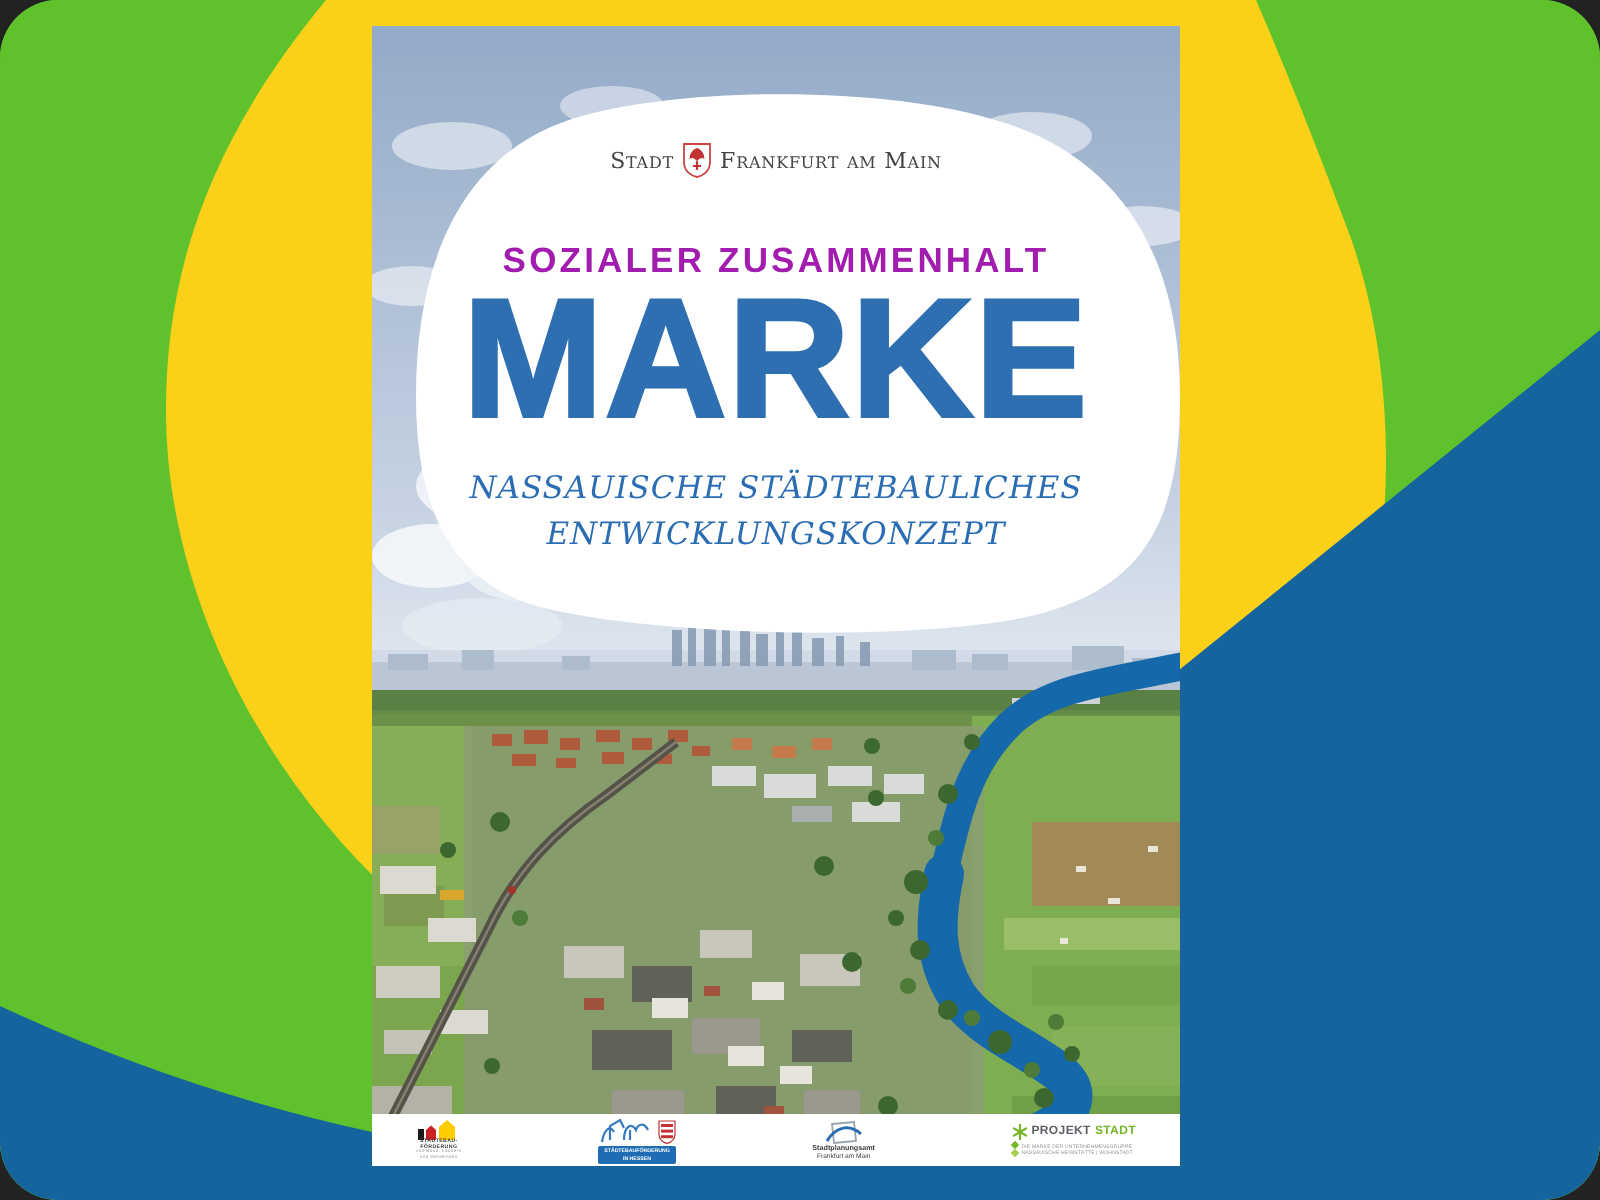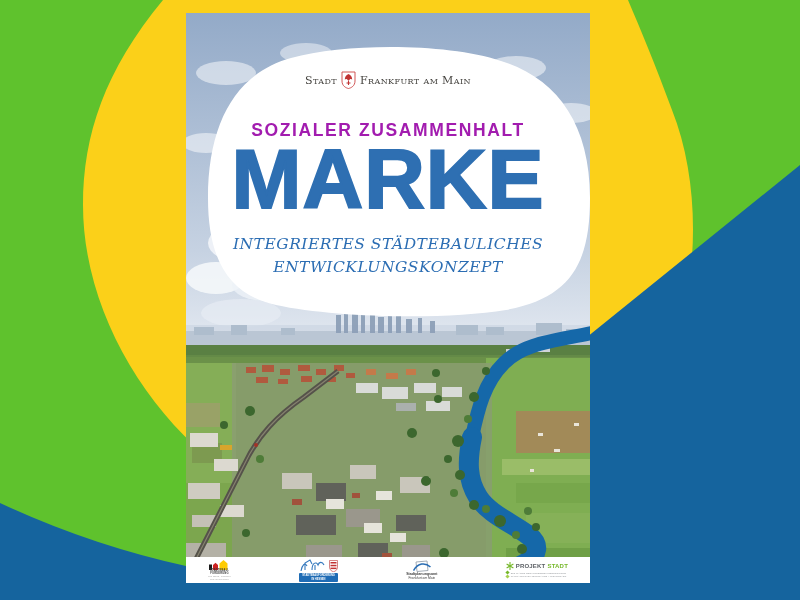--- a/index.html
+++ b/index.html
@@ -1,17 +1,17 @@
 <!DOCTYPE html>
 <html><head>
 <meta charset="utf-8">
 <style>
   html,body{margin:0;padding:0;background:#222;}
   .stage{position:relative;width:800px;height:600px;overflow:hidden;background:#5fc22d;
-         font-family:"Liberation Sans",sans-serif;}
+         font-family:"Liberation Sans",sans-serif;border-radius:29px;}
   .bg{position:absolute;left:0;top:0;}
   .cover{position:absolute;left:186px;top:13px;width:404px;height:570px;background:#fff;overflow:hidden;}
   .photo{position:absolute;left:0;top:0;}
   
   .citylogo{position:absolute;top:58px;left:0;width:100%;display:flex;align-items:center;
             justify-content:center;gap:4px;color:#45433f;
             font-family:"DejaVu Serif","Liberation Serif",serif;font-variant:small-caps;
             font-size:11px;letter-spacing:.4px;z-index:3;}
   .kicker{position:absolute;top:107px;left:0;width:100%;text-align:center;color:#a21caf;
           font-weight:bold;font-size:17.5px;letter-spacing:1.6px;z-index:3;}
@@ -251,21 +251,21 @@
       <svg width="15" height="18" viewBox="0 0 15 18">
         <path d="M1,1 H14 V10 C14,15 10,17 7.5,17.5 C5,17 1,15 1,10 Z" fill="#fff" stroke="#cc4444" stroke-width="0.9"></path>
         <path d="M7.5,3 C5,4 3.8,6 3.8,8.5 C5,7.6 6,7.8 7.5,9.6 C9,7.8 10,7.6 11.2,8.5 C11.2,6 10,4 7.5,3 Z" fill="#c03333"></path>
         <path d="M7.5,9.6 L7.5,14 M5.5,12 L9.5,12" stroke="#c03333" stroke-width="1.1" fill="none"></path>
       </svg>
       <span>Frankfurt am Main</span>
     </div>
     <div class="kicker">SOZIALER ZUSAMMENHALT</div>
     <div class="bigtitle">MARKE</div>
     <div class="subtitle">
-      <div>INTEGRIERTES STÄDTEBAULICHES</div>
+      <div>NASSAUISCHE STÄDTEBAULICHES</div>
       <div>ENTWICKLUNGSKONZEPT</div>
     </div>
 
     <div class="footerbar">
 
       <div class="logo">
         <svg width="20" height="10" viewBox="0 0 20 10">
           <rect x="0" y="4.5" width="3" height="5.5" fill="#1a1a1a"></rect>
           <path d="M4,10 V5 L6.5,2.8 L9,5 V10 Z" fill="#cc2222"></path>
           <path d="M10.5,10 V3.5 L14.5,0 L18.5,3.5 V10 Z" fill="#ffcc00"></path>

